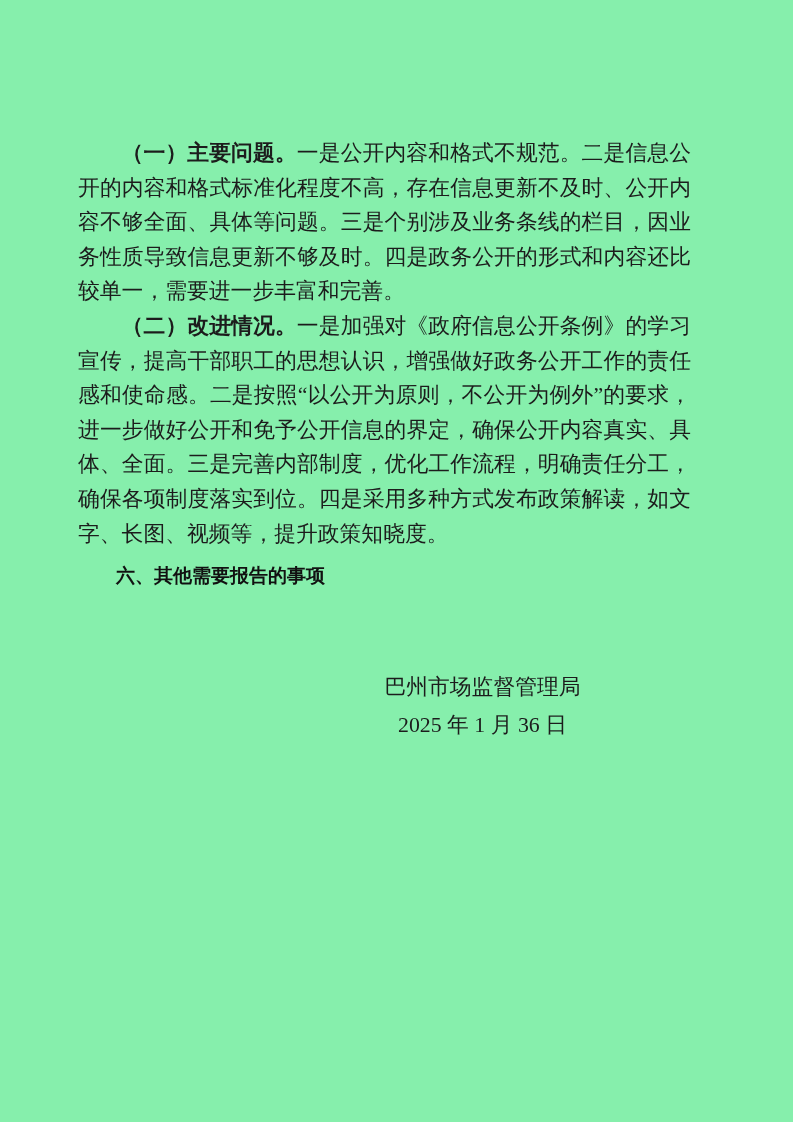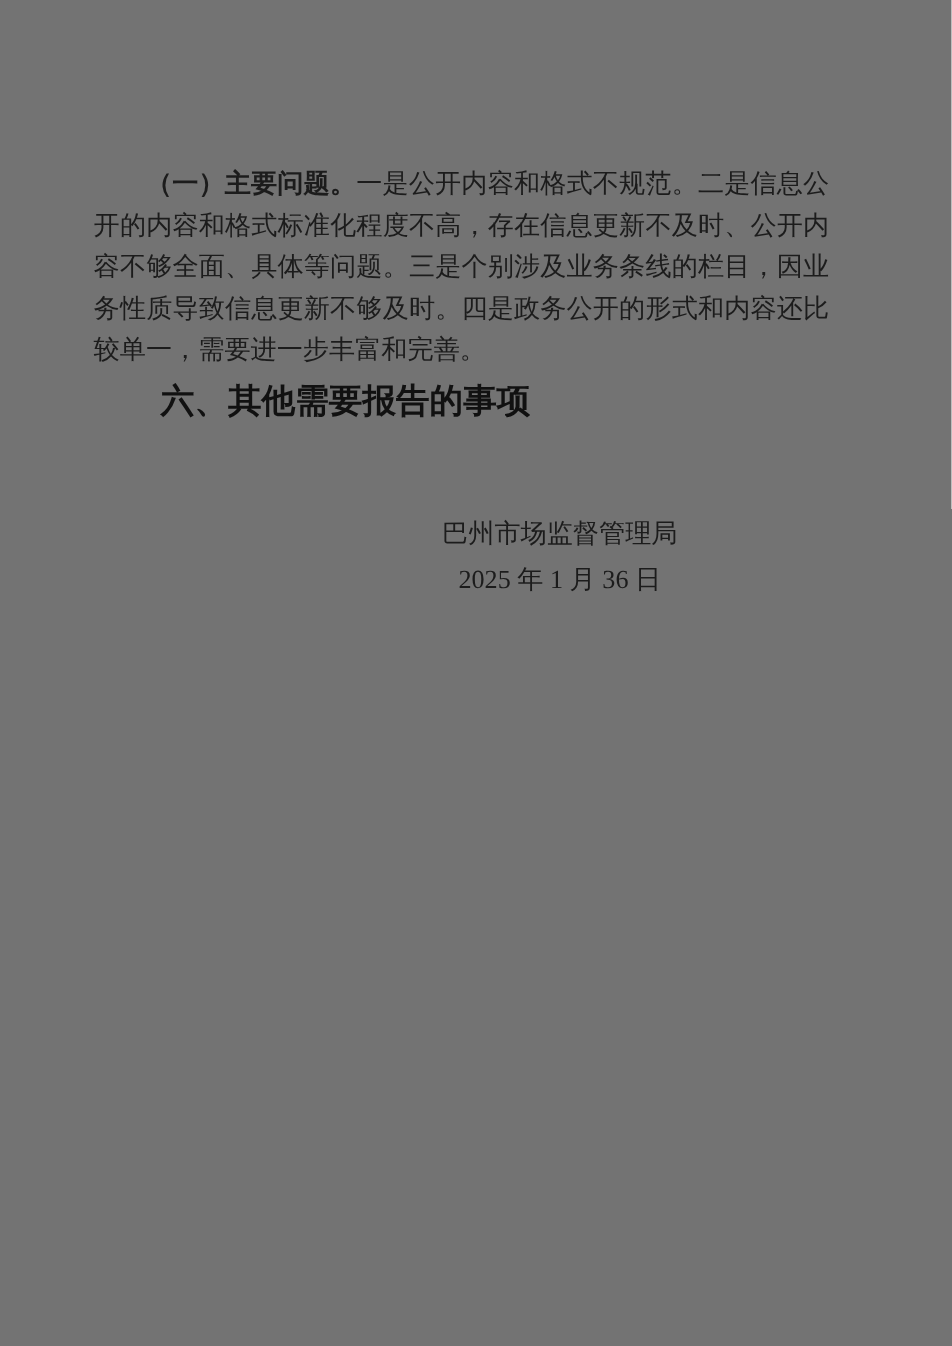--- a/index.html
+++ b/index.html
@@ -4,21 +4,21 @@
 <style>
   html, body {
     margin: 0;
     padding: 0;
     background: #ffffff;
   }
   .page {
     position: relative;
     width: 793px;
     height: 1122px;
-    background: #737373;
+    background: #86efac;
     overflow: hidden;
   }
   .content {
     position: absolute;
     left: 78px;
     top: 136px;
     width: 613px;
     font-family: "Liberation Serif", "DejaVu Serif", serif;
     font-size: 21.8px;
     line-height: 34.6px;
@@ -34,47 +34,48 @@
     font-weight: bold;
   }
   .para-improve {
     margin-top: 7px;
   }
   .section-heading {
     margin: 8px 0 0 0;
     text-indent: 2em;
     font-family: "Liberation Sans", "DejaVu Sans", sans-serif;
     font-weight: bold;
-    font-size: 28px;
+    font-size: 19px;
     line-height: 34.6px;
     color: #111111;
   }
   .para-closing {
     margin-top: 2px;
   }
   .sig-block {
     margin-top: 74px;
     text-align: center;
     position: relative;
-    left: 82px;
+    left: 98px;
     line-height: 38px;
     text-indent: 0;
   }
   .sig-line {
     white-space: nowrap;
   }
 </style>
 </head>
 <body>
 
 <div class="page">
   <div class="content">
 
     <p class="para para-problems"><span class="lead">（一）主要问题。</span><span>一是公开内容和格式不规范。二是信息公开的内容和格式标准化程度不高，存在信息更新不及时、公开内容不够全面、具体等问题。三是个别涉及业务条线的栏目，因业务性质导致信息更新不够及时。四是政务公开的形式和内容还比较单一，需要进一步丰富和完善。</span></p>
 
+    <p class="para para-improve"><span class="lead">（二）改进情况。</span><span>一是加强对《政府信息公开条例》的学习宣传，提高干部职工的思想认识，增强做好政务公开工作的责任感和使命感。二是按照“以公开为原则，不公开为例外”的要求，进一步做好公开和免予公开信息的界定，确保公开内容真实、具体、全面。三是完善内部制度，优化工作流程，明确责任分工，确保各项制度落实到位。四是采用多种方式发布政策解读，如文字、长图、视频等，提升政策知晓度。</span></p>
 
     <h2 class="section-heading">六、其他需要报告的事项</h2>
 
 
     <div class="sig-block">
       <div class="sig-line">巴州市场监督管理局</div>
       <div class="sig-line">2025 年 1 月 36 日</div>
     </div>
 
   </div>

